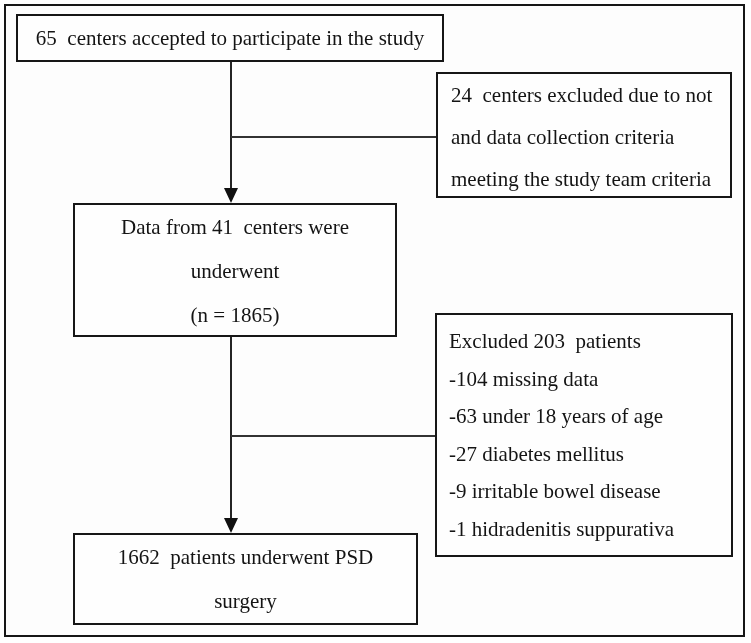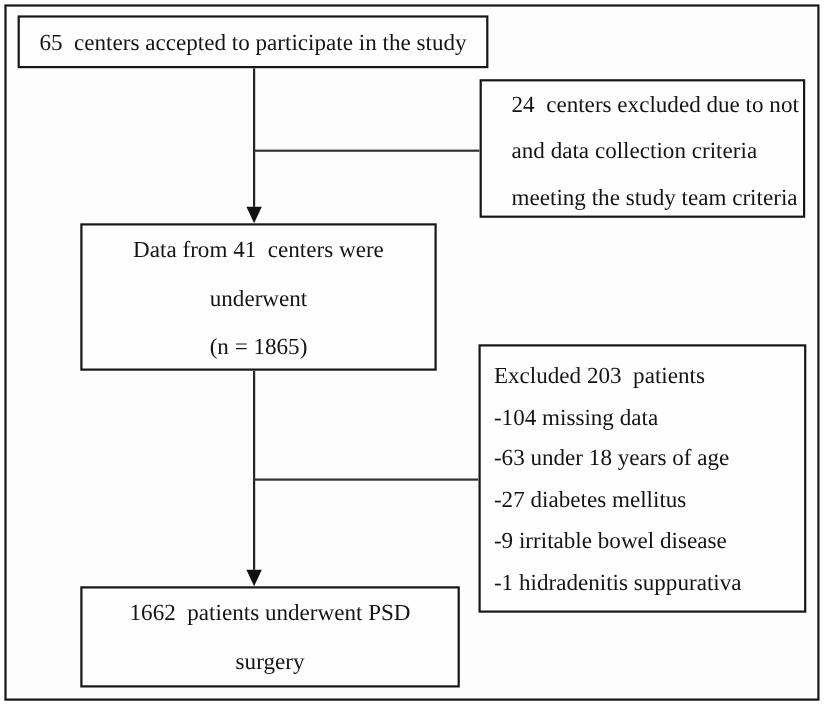--- a/index.html
+++ b/index.html
@@ -20,21 +20,21 @@
     font-size:21px;
   }
   .box .line { white-space:pre-wrap; }
 
   #box-accepted {
     left:16px; top:14px; width:428px; height:48px;
     display:flex; align-items:center; justify-content:center; text-align:center;
   }
   #box-excluded-centers {
     left:436px; top:72px; width:296px; height:126px;
-    padding-left:27px; line-height:42px;
+    padding-left:13px; line-height:42px;
   }
   #box-evaluated {
     left:73px; top:203px; width:324px; height:134px;
     text-align:center; line-height:44px;
   }
   #box-excluded-patients {
     left:435px; top:313px; width:298px; height:244px;
     padding:8px 4px 4px 12px; line-height:37.5px;
   }
   #box-surgery {

